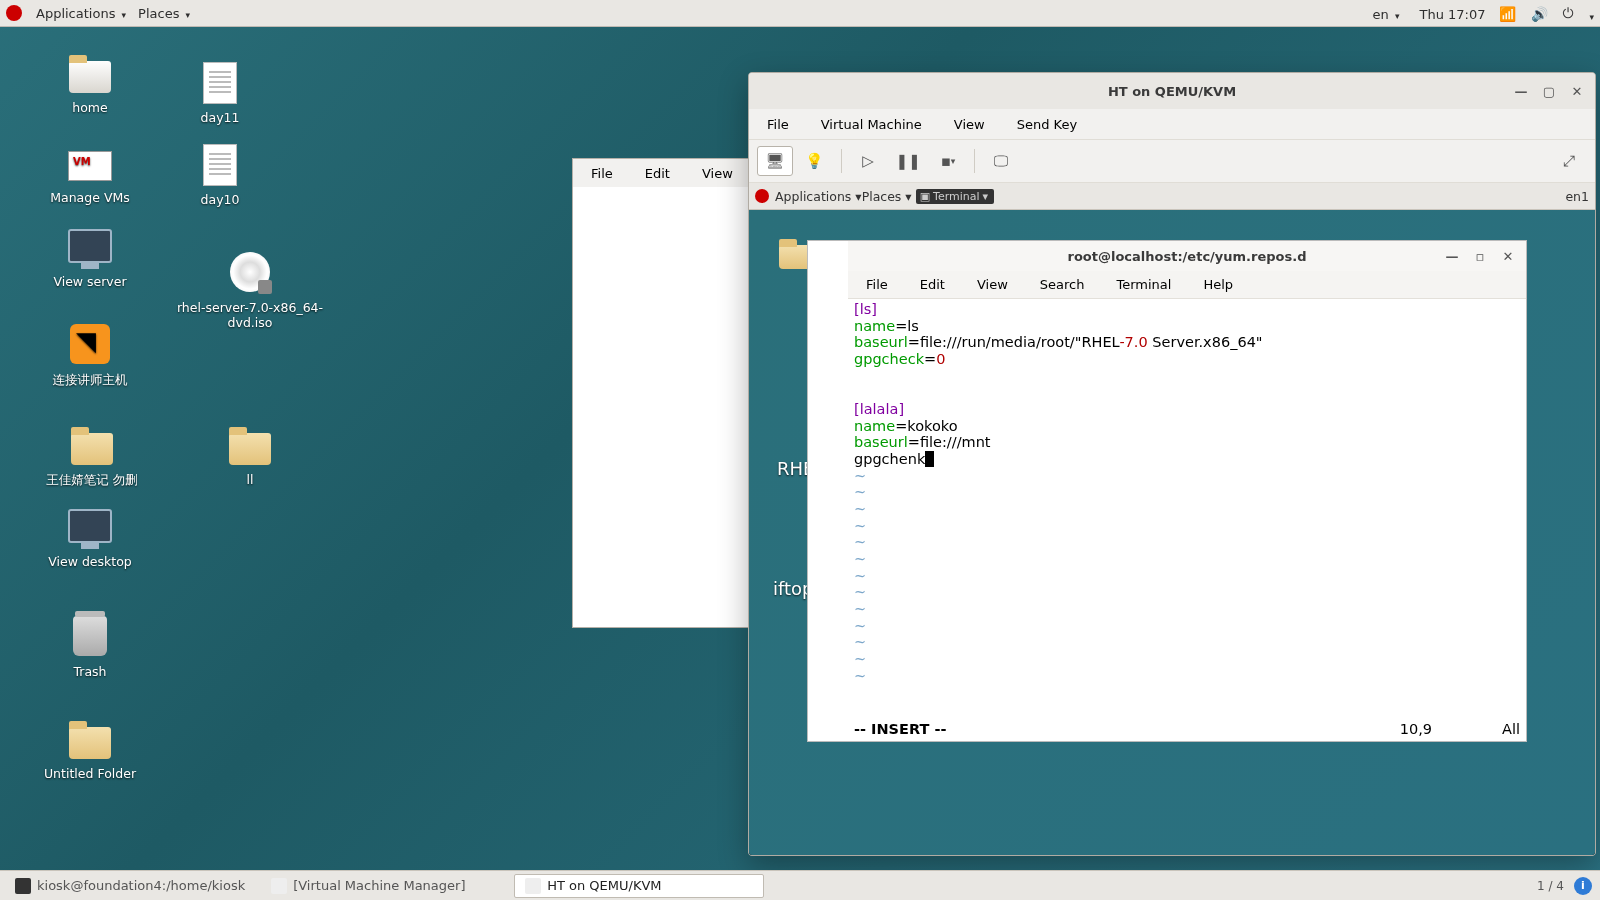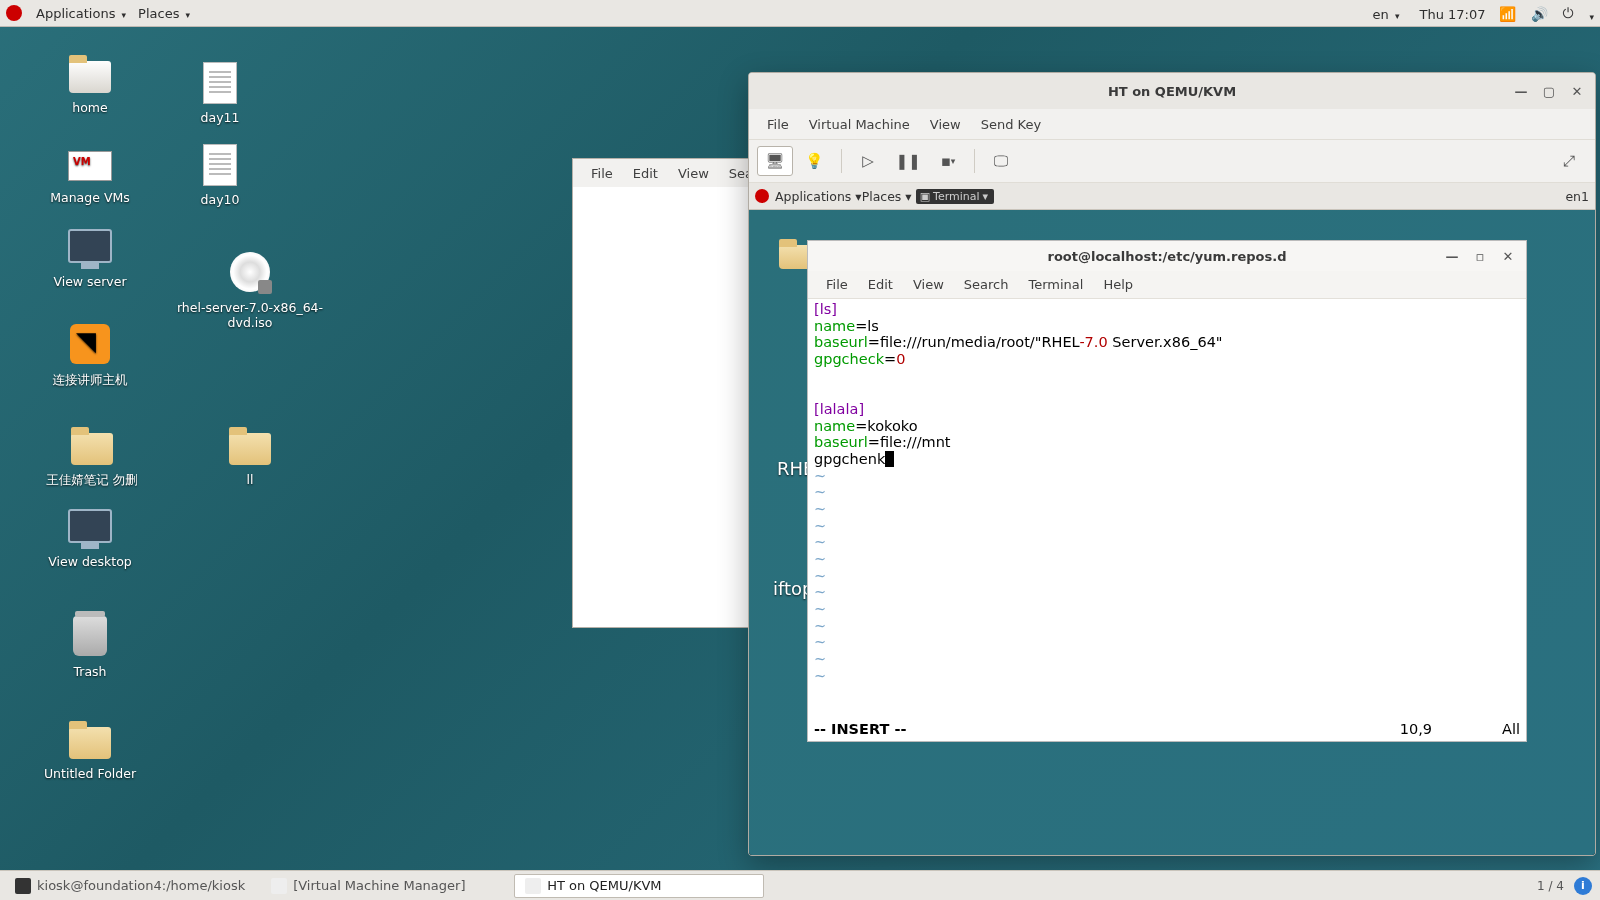--- a/index.html
+++ b/index.html
@@ -31,21 +31,21 @@
 .tigervnc::after { content:"◥"; position:absolute; font-size:26px; color:#000; left:6px; top:2px; }
 .vmm { width:44px; height:30px; background:#fff; border:1px solid #999; position:relative; margin-top:8px; }
 .vmm::after { content:"VM"; position:absolute; left:4px; top:4px; font-size:10px; color:#c00; font-weight:bold; }
 
 
 .window { position:absolute; background:#f2f1ef; border:1px solid #b0aba3; border-radius:4px; box-shadow:0 10px 30px rgba(0,0,0,.3); display:flex; flex-direction:column; overflow:hidden; }
 .titlebar { height:36px; background:#e9e7e3; display:flex; align-items:center; justify-content:center; font-size:13px; font-weight:600; color:#3a3a3a; position:relative; }
 .titlebar.light { background:#f7f6f4; }
 .winctrls { position:absolute; right:4px; top:0; bottom:0; display:flex; align-items:center; gap:0; }
 .winctrls span { width:28px; height:26px; display:flex; align-items:center; justify-content:center; font-size:13px; color:#555; cursor:pointer; }
-.menubar { height:30px; display:flex; align-items:center; gap:4px; padding:0 10px; font-size:13px; color:#404040; background:#f2f1ef; }
+.menubar { height:30px; display:flex; align-items:center; gap:16px; padding:0 10px; font-size:13px; color:#000000; background:#f2f1ef; }
 .menubar span { padding:2px 8px; cursor:pointer; }
 .toolbar { height:44px; display:flex; align-items:center; padding:0 8px; gap:4px; background:#f2f1ef; border-top:1px solid #e0ddd6; border-bottom:1px solid #e0ddd6; }
 .toolbar .btn { width:36px; height:30px; display:flex; align-items:center; justify-content:center; border:1px solid transparent; border-radius:3px; font-size:15px; color:#555; cursor:pointer; }
 .toolbar .btn.active { background:#fff; border-color:#b8b3aa; }
 .toolbar .sep { width:1px; height:24px; background:#d0ccc4; margin:0 4px; }
 .toolbar .sp { flex:1; }
 
 
 .inner-bar { height:27px; background:#e9e7e3; display:flex; align-items:center; padding:0 6px; font-size:12.5px; color:#333; border-bottom:1px solid #c9c4bb; }
 .inner-bar .redhat { width:14px; height:14px; background:#cc0000; border-radius:50%; margin-right:6px; }
@@ -53,21 +53,21 @@
 .inner-bar .term-tag { background:#333; color:#ccc; padding:1px 6px 1px 4px; font-size:11px; border-radius:2px; margin-left:4px; display:flex; align-items:center; gap:3px; }
 
 .vm-canvas { flex:1; background:linear-gradient(135deg,#2a6f7a,#2a7080); position:relative; }
 
 
 .host-term { position:absolute; background:#fff; border:1px solid #b5b0a8; }
 .host-term .menubar { background:#f2f1ef; height:28px; }
 .host-term .content { padding:4px 6px; font-family: "DejaVu Sans Mono", monospace; font-size:14px; color:#000; line-height:1.25; white-space:pre; }
 
 
-.guest-term { position:absolute; background:#fff; border:1px solid #bbb; display:flex; flex-direction:column; }
+.guest-term { position:absolute; background:#fff; border:1px solid #bbb; display:flex; flex-direction:column;padding-left:40px; }
 .guest-term .titlebar { height:30px; font-weight:600; font-size:13px; }
 .guest-term .menubar { height:28px; background:#f5f4f2; border-bottom:1px solid #e3e0da; }
 .guest-term .tcontent { flex:1; padding:2px 6px; font-family:"DejaVu Sans Mono", monospace; font-size:14.5px; line-height:1.15; position:relative; }
 .guest-term .status { height:20px; font-family:"DejaVu Sans Mono",monospace; font-size:14.5px; padding:0 6px; display:flex; }
 .k-section { color:#8000a0; }
 .k-key { color:#009a00; }
 .k-num { color:#b00000; }
 .cblock { display:inline-block; width:9px; height:16px; background:#000; vertical-align:text-bottom; }
 .tilde { color:#7aa5c9; }
 .peek-label { position:absolute; color:#fff; font-size:18px; text-shadow:0 1px 2px rgba(0,0,0,.8); }

